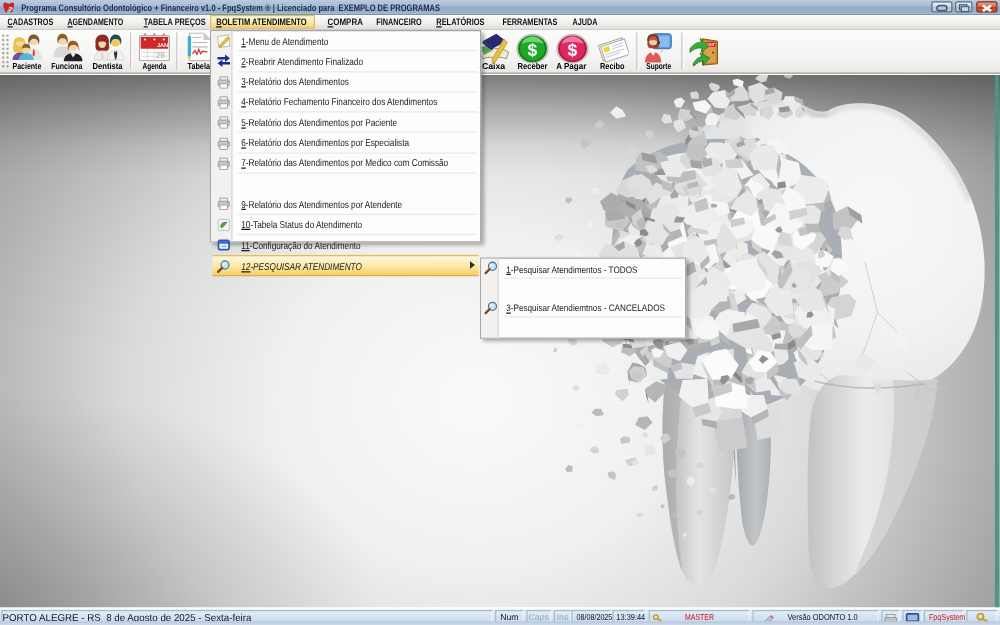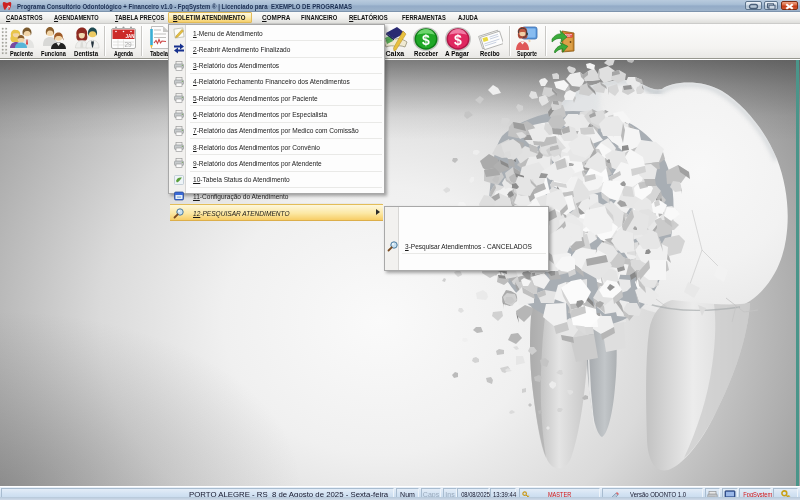--- a/index.html
+++ b/index.html
@@ -972,21 +972,21 @@
     <circle cx="19.5" cy="13" r="0.9" fill="#6a4210"></circle>
     <rect x="13.5" y="4.5" width="8" height="4" fill="#d82222"></rect>
     <text x="17.5" y="7.8" font-size="3.2" font-weight="bold" fill="#fff" text-anchor="middle" font-family="Liberation Sans">EXIT</text>
     <path d="M1,10 C4,6 7,4.5 10,5 L9,1.5 L16,8 L10,13 L10.5,9.5 C7,9 4,10 1,13 Z" fill="#3aaa3a" stroke="#1e7a1e" stroke-width="0.6"></path>
     <path d="M3,21 C6,17.5 8,16.5 11,16.5 L10,13.5 L17,18.5 L11,23.5 L11.5,20 C8.5,19.8 6,20.5 3,23 Z" fill="#3aaa3a" stroke="#1e7a1e" stroke-width="0.6" transform="rotate(-10 10 19)"></path>
   </svg>
 </div>
 <div id="tealedge"></div>
 <div style="position:absolute;left:0;top:497px;width:800px;height:3px;background:linear-gradient(#b6c8da,#cfdae8);z-index:10"></div>
 <div id="statusbar">
-  <div class="seg" style="left:1px; width:393px; text-align:right; padding-left:0"><span style="display:inline-block;font-size:8px;transform:scaleX(0.975);transform-origin:0 50%">PORTO ALEGRE - RS&nbsp; 8 de Agosto de 2025 - Sexta-feira</span></div>
+  <div class="seg" style="left:1px; width:393px; text-align:left; padding-left:0"><span style="display:inline-block;font-size:8px;transform:scaleX(0.975);transform-origin:0 50%">PORTO ALEGRE - RS&nbsp; 8 de Agosto de 2025 - Sexta-feira</span></div>
   <div class="seg" style="left:396px; width:23px">Num</div>
   <div class="seg" style="left:421px; width:20px; color:#9aaabc">Caps</div>
   <div class="seg" style="left:443px; width:14px; color:#9aaabc">Ins</div>
   <div class="seg" style="left:457px; width:32px"><span style="display:inline-block;font-size:7px;transform:scaleX(0.82);transform-origin:50% 50%">08/08/2025</span></div>
   <div class="seg" style="left:490px; width:26px"><span style="display:inline-block;font-size:7px;transform:scaleX(0.85);transform-origin:50% 50%">13:39:44</span></div>
   <div class="seg" style="left:519px; width:81px; color:#d41414; text-align:center">
     <svg width="8" height="8" viewBox="0 0 9 9" style="position:absolute;left:2px;top:2px">
         <circle cx="3" cy="3" r="2" fill="none" stroke="#c89818" stroke-width="1.3"></circle>
         <path d="M4.4,4.4 L7.8,7.8 M5.8,5.8 L7.2,4.8 M6.8,6.8 L8.1,5.8" stroke="#c89818" stroke-width="1.1"></path>
       </svg>
@@ -1075,37 +1075,27 @@
 <div class="drow" style="top:97.8px">
       <svg class="mico" width="12" height="12" viewBox="0 0 12 12">
         <rect x="3" y="1.5" width="6" height="3" fill="#f0f0ee" stroke="#909090" stroke-width="0.6"></rect>
         <rect x="1.5" y="4" width="9" height="4.5" rx="1" fill="#c6cacc" stroke="#8a8e90" stroke-width="0.6"></rect>
         <rect x="3" y="7" width="6" height="3.5" fill="#fafafa" stroke="#909090" stroke-width="0.6"></rect>
         <circle cx="9.3" cy="5.3" r="0.6" fill="#6a9e4a"></circle>
       </svg>
       <span class="txt"><u>7</u>-Relatório das Atendimentos por Medico com Comissão</span>
       <div class="sep"></div>
     </div>
-<div class="drow" style="top:114.1px">
+<div class="drow" style="top:130.4px">
       <svg class="mico" width="12" height="12" viewBox="0 0 12 12">
         <rect x="3" y="1.5" width="6" height="3" fill="#f0f0ee" stroke="#909090" stroke-width="0.6"></rect>
         <rect x="1.5" y="4" width="9" height="4.5" rx="1" fill="#c6cacc" stroke="#8a8e90" stroke-width="0.6"></rect>
         <rect x="3" y="7" width="6" height="3.5" fill="#fafafa" stroke="#909090" stroke-width="0.6"></rect>
         <circle cx="9.3" cy="5.3" r="0.6" fill="#6a9e4a"></circle>
       </svg>
-      <span class="txt"><u>8</u>-Relatório dos Atendimentos por Convênio</span>
-      <div class="sep"></div>
-    </div>
-<div class="drow" style="top:130.4px">
-      <svg class="mico" width="12" height="12" viewBox="0 0 12 12">
-        <rect x="3" y="1.5" width="6" height="3" fill="#f0f0ee" stroke="#909090" stroke-width="0.6"></rect>
-        <rect x="1.5" y="4" width="9" height="4.5" rx="1" fill="#c6cacc" stroke="#8a8e90" stroke-width="0.6"></rect>
-        <rect x="3" y="7" width="6" height="3.5" fill="#fafafa" stroke="#909090" stroke-width="0.6"></rect>
-        <circle cx="9.3" cy="5.3" r="0.6" fill="#6a9e4a"></circle>
-      </svg>
       <span class="txt"><u>9</u>-Relatório dos Atendimentos por Atendente</span>
       <div class="sep"></div>
     </div>
 <div class="drow" style="top:146.7px">
       <svg class="mico" width="12" height="12" viewBox="0 0 12 12">
         <rect x="1.5" y="1.5" width="9" height="9" rx="1" fill="#eef4f8" stroke="#b0c0cc" stroke-width="0.7"></rect>
         <path d="M3,7 C4,4 6,3 9,3.5 C7.5,5.5 6,8 4,8.5 Z" fill="#5a9e3a"></path>
       </svg>
       <span class="txt"><u>10</u>-Tabela Status do Atendimento</span>
       <div class="sep"></div>
@@ -1124,22 +1114,31 @@
         <circle cx="7" cy="5" r="3.2" fill="#c8e0f0" stroke="#4a7a9e" stroke-width="1"></circle>
         <path d="M4.7,7.3 L1.5,10.5" stroke="#7a4a20" stroke-width="1.8" stroke-linecap="round"></path>
         <circle cx="6" cy="4" r="1" fill="#ffffff" opacity="0.8"></circle>
       </svg>
       <span class="txt"><u>12</u>-PESQUISAR ATENDIMENTO</span>
       <div class="arrow12"></div>
     </div>
 </div>
 <div id="submenu">
   <div class="iconcol"></div>
-<div class="srow" style="top:31.50px">
+<div class="srow" style="top:0.00px">
       <svg class="mico" width="12" height="12" viewBox="0 0 12 12">
         <circle cx="7" cy="5" r="3.2" fill="#c8e0f0" stroke="#4a7a9e" stroke-width="1"></circle>
         <path d="M4.7,7.3 L1.5,10.5" stroke="#7a4a20" stroke-width="1.8" stroke-linecap="round"></path>
         <circle cx="6" cy="4" r="1" fill="#ffffff" opacity="0.8"></circle>
       </svg>
+      <span class="txt"><u>1</u>-Pesquisar Atendimentos - TODOS</span>
+      <div class="sep"></div>
+    </div>
+<div class="srow" style="top:31.50px">
+      <svg class="mico" width="12" height="12" viewBox="0 0 12 12">
+        <circle cx="7" cy="5" r="3.2" fill="#c8e0f0" stroke="#4a7a9e" stroke-width="1"></circle>
+        <path d="M4.7,7.3 L1.5,10.5" stroke="#7a4a20" stroke-width="1.8" stroke-linecap="round"></path>
+        <circle cx="6" cy="4" r="1" fill="#ffffff" opacity="0.8"></circle>
+      </svg>
       <span class="txt"><u>3</u>-Pesquisar Atendiemtnos - CANCELADOS</span>
       <div class="sep"></div>
     </div>
 </div>
 
 </body></html>

